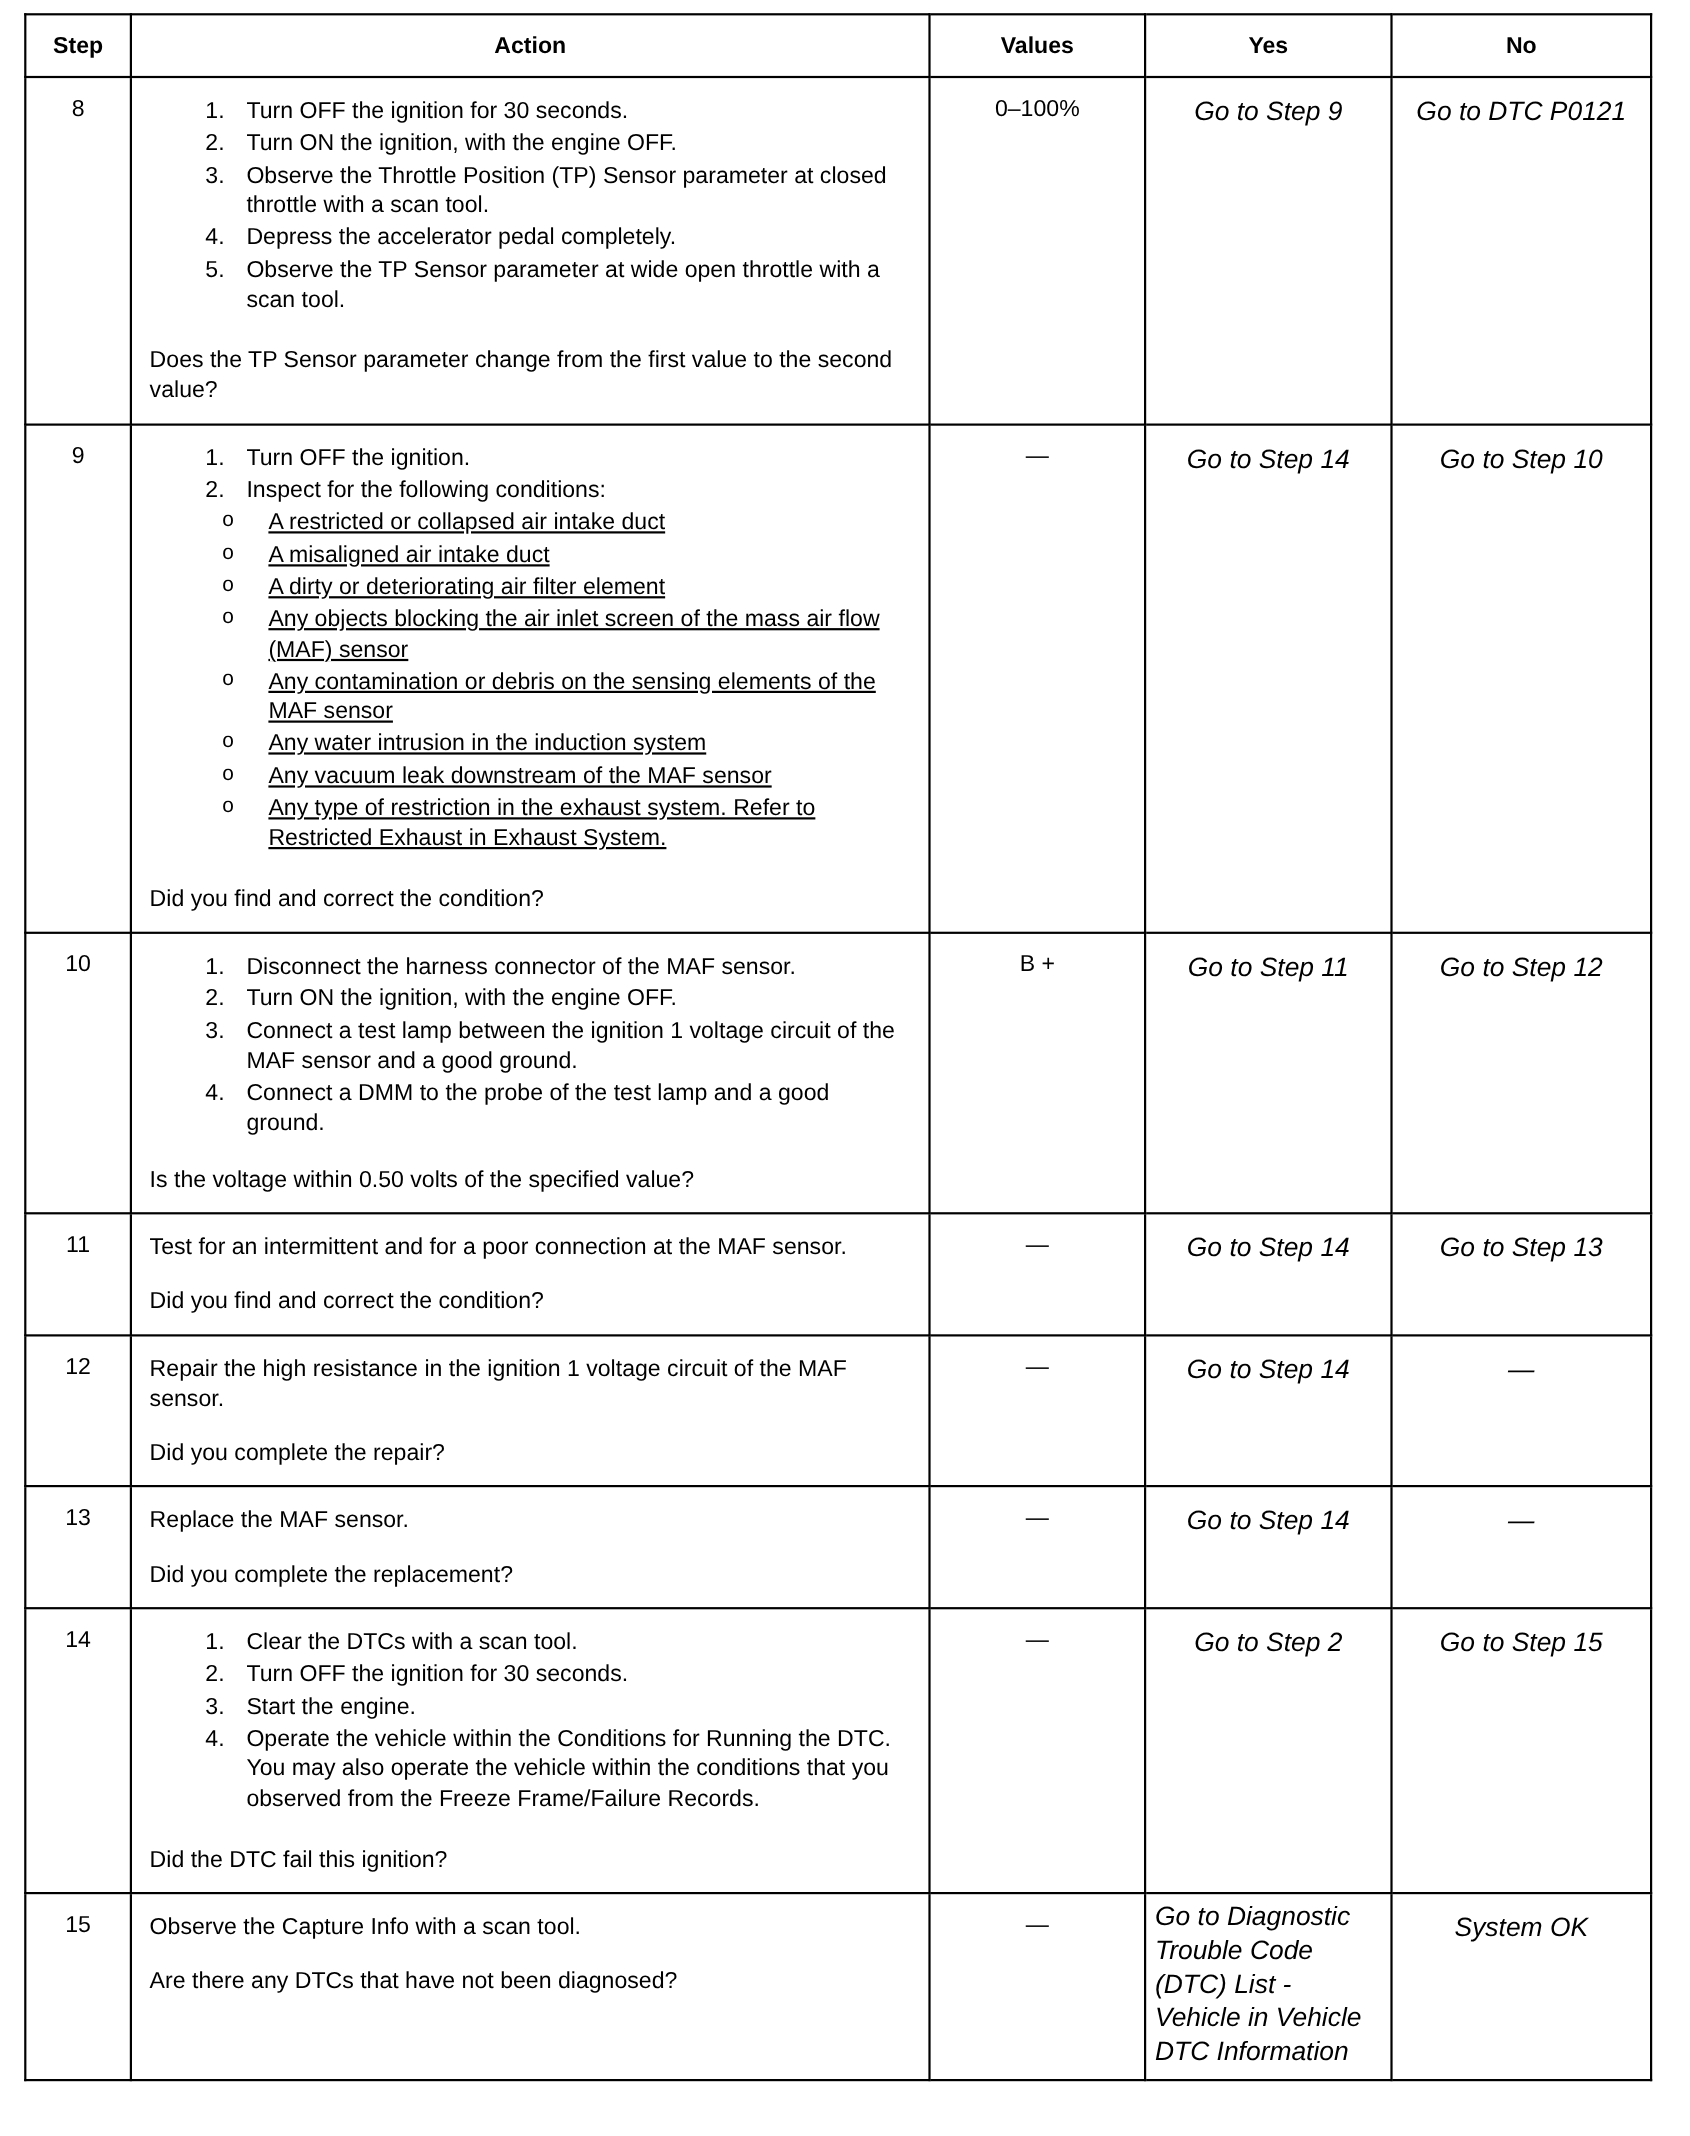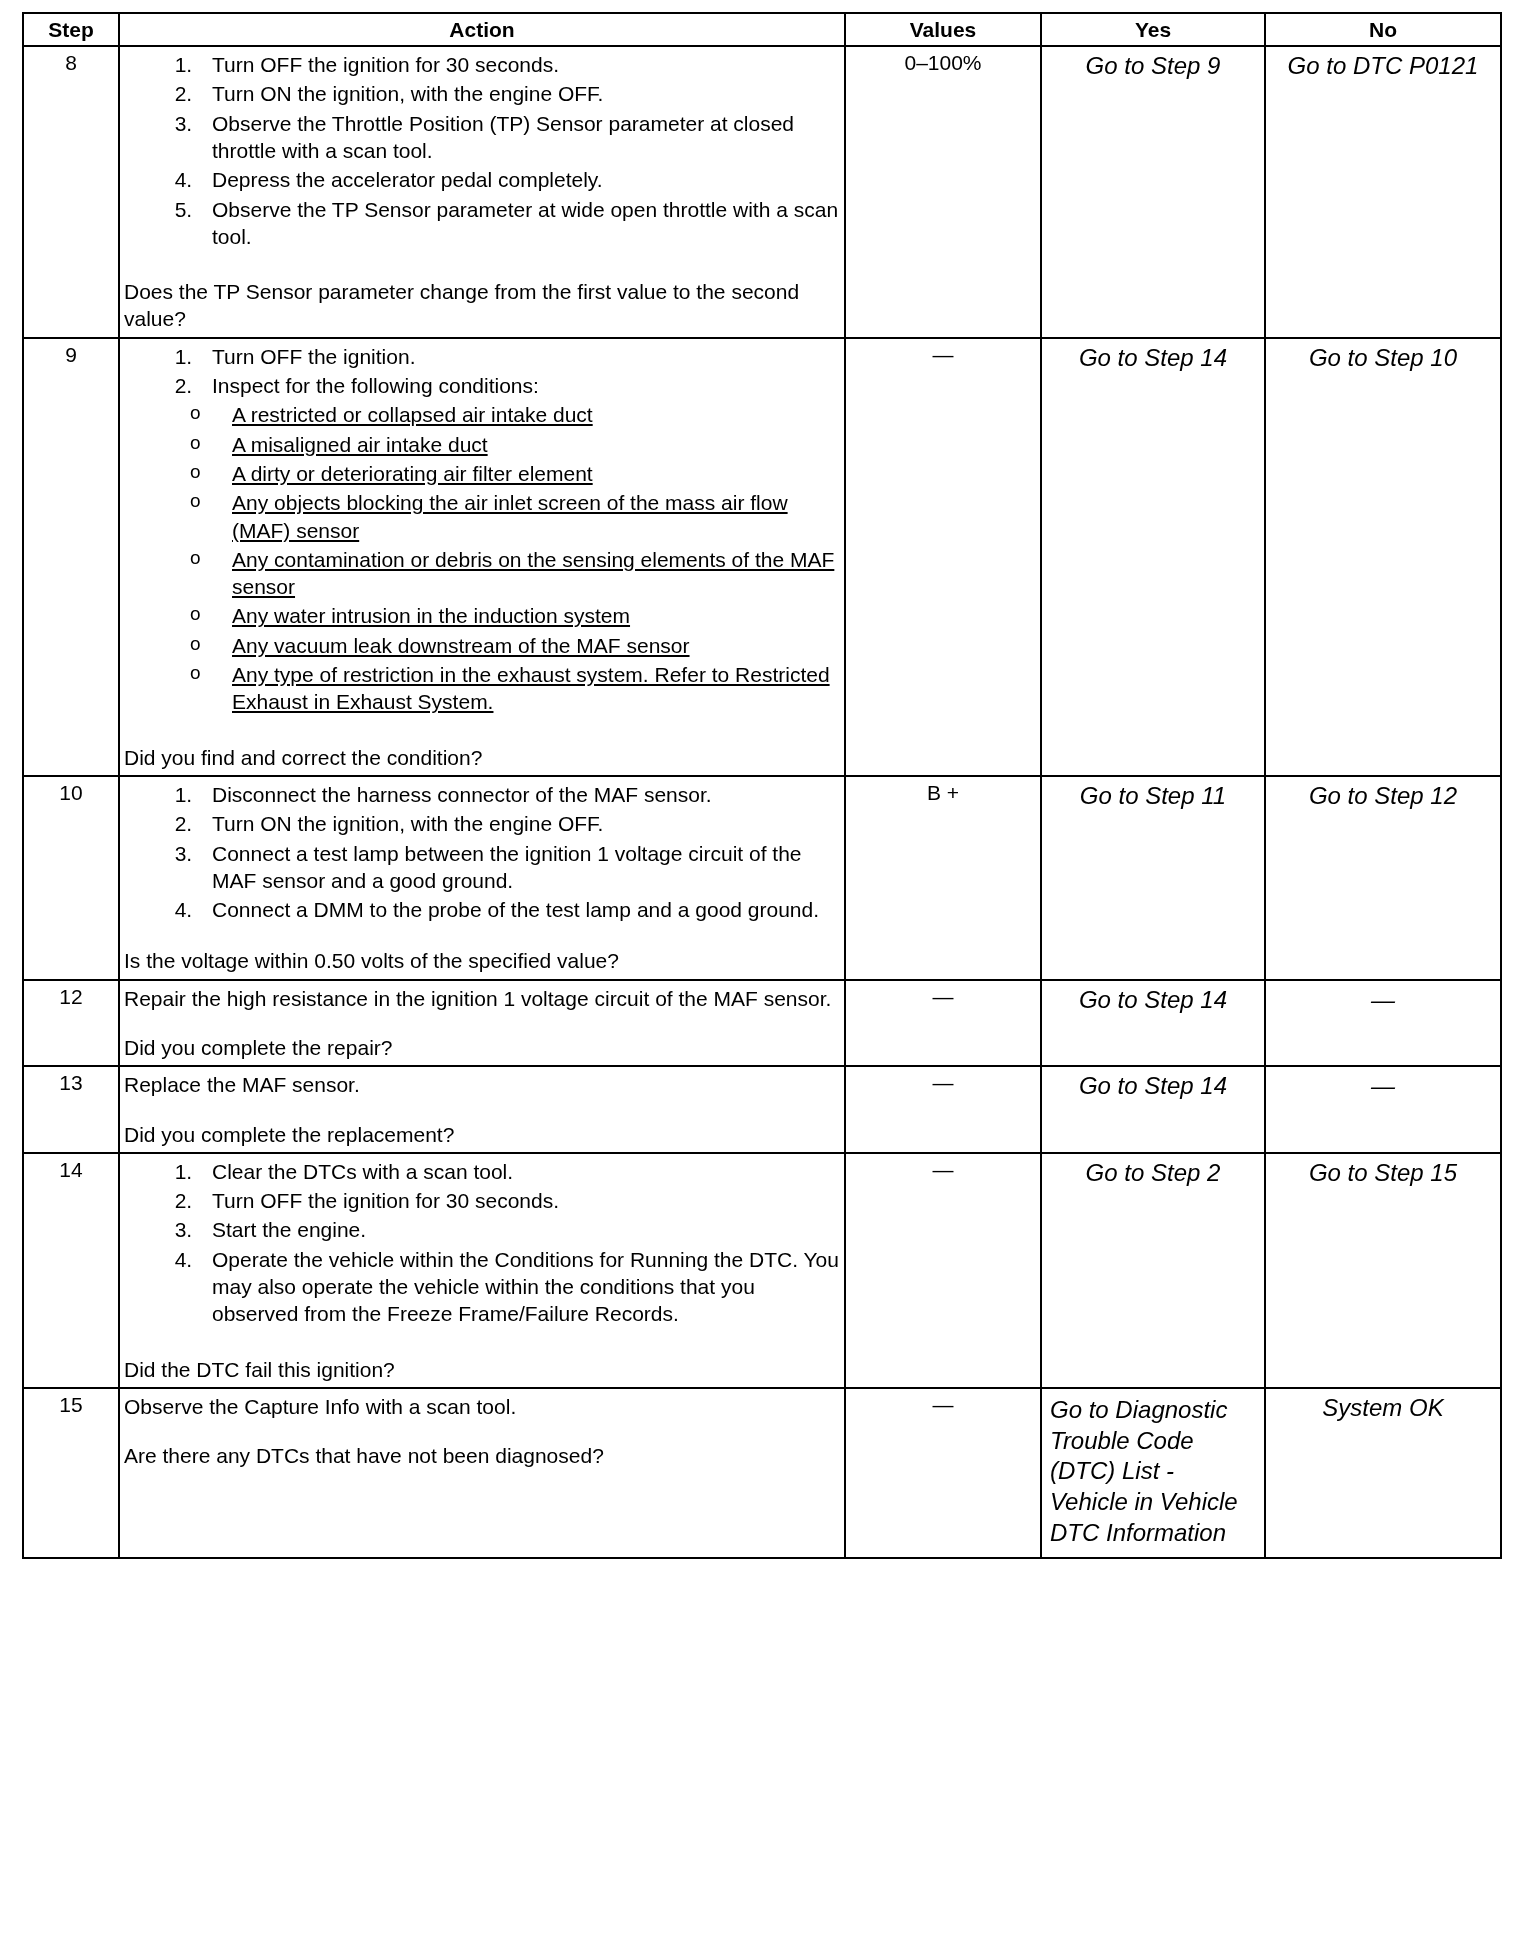--- a/index.html
+++ b/index.html
@@ -18,21 +18,21 @@
     padding: 12px 22px 20px 22px;
   }
   table.diag {
     border-collapse: collapse;
     width: 1478px;
     table-layout: fixed;
   }
   table.diag th, table.diag td {
     border: 2px solid #000000;
     vertical-align: top;
-    padding: 4px;
+    padding: 16px;
   }
   col.c-step { width: 96px; }
   col.c-action { width: 726px; }
   col.c-values { width: 196px; }
   col.c-yes { width: 224px; }
   col.c-no { width: 236px; }
 
   thead th {
     text-align: center;
     font-size: 21px;
@@ -189,20 +189,31 @@
             <li>Connect a DMM to the probe of the test lamp and a good ground.</li>
           </ol>
           <div class="gap-md"></div>
           <p class="question">Is the voltage within 0.50 volts of the specified value?</p>
         </td>
         <td class="values">B +</td>
         <td class="yesno">Go to Step 11</td>
         <td class="yesno">Go to Step 12</td>
       </tr>
 
+      <tr>
+        <td class="step">11</td>
+        <td class="action">
+          <p class="plain">Test for an intermittent and for a poor connection at the MAF sensor.</p>
+          <div class="gap-md"></div>
+          <p class="question">Did you find and correct the condition?</p>
+        </td>
+        <td class="values">—</td>
+        <td class="yesno">Go to Step 14</td>
+        <td class="yesno">Go to Step 13</td>
+      </tr>
 
       <tr>
         <td class="step">12</td>
         <td class="action">
           <p class="plain">Repair the high resistance in the ignition 1 voltage circuit of the MAF sensor.</p>
           <div class="gap-md"></div>
           <p class="question">Did you complete the repair?</p>
         </td>
         <td class="values">—</td>
         <td class="yesno">Go to Step 14</td>

